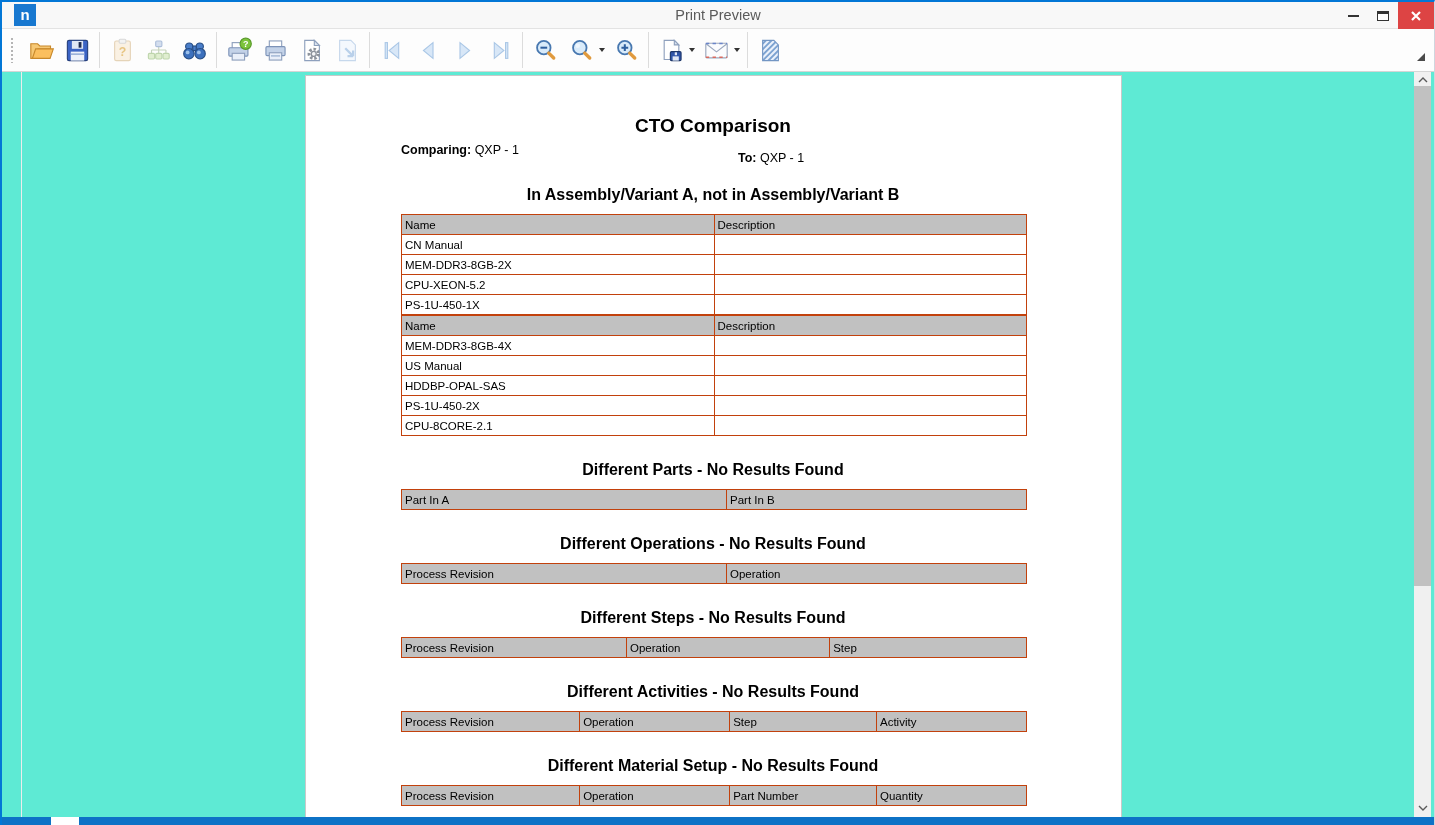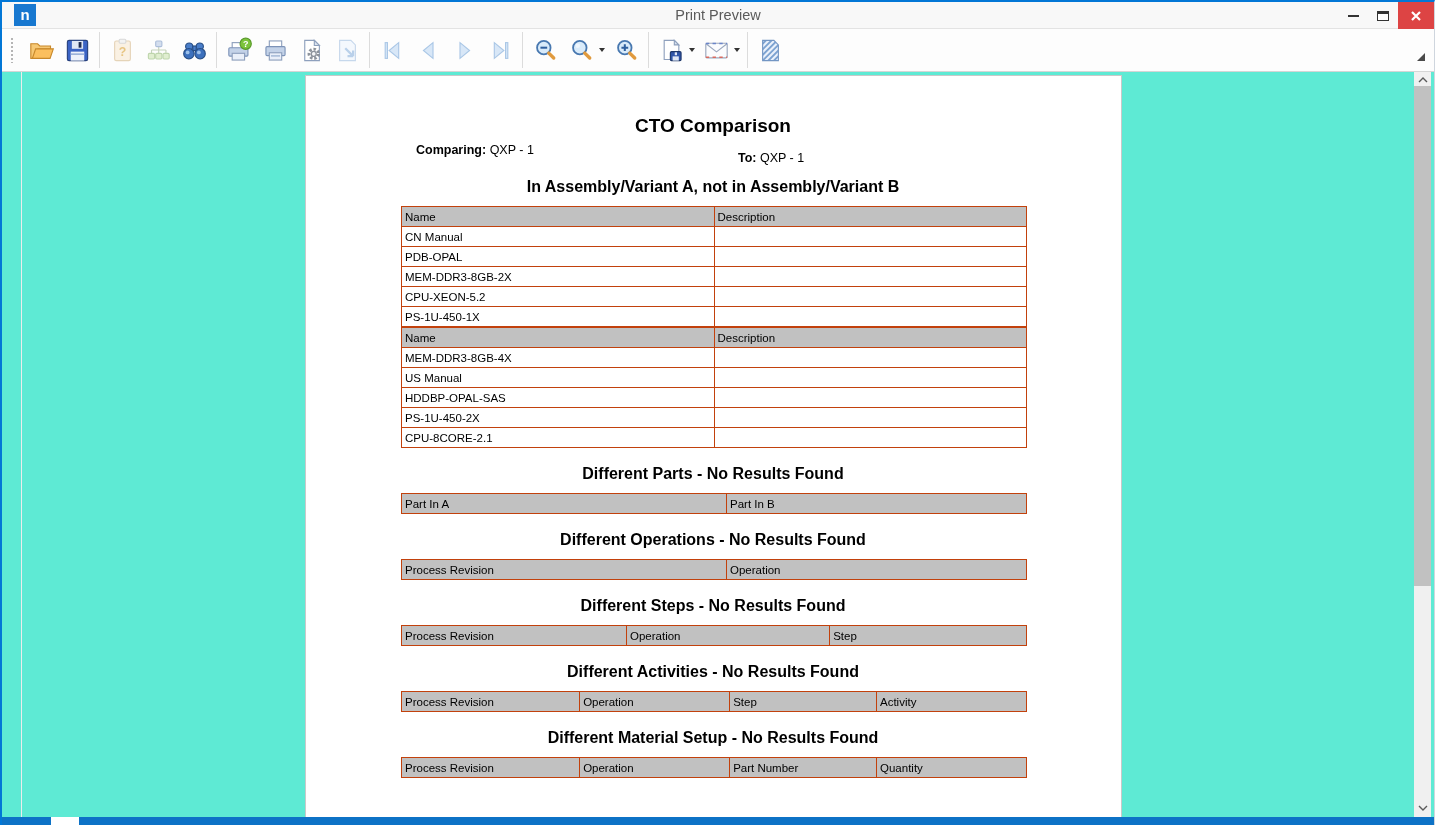--- a/index.html
+++ b/index.html
@@ -38,23 +38,23 @@
                  border-left:8px solid transparent; border-bottom:8px solid #4a4a4a; }
 
   
   .content{ position:relative; height:745px; background:#5eead4; overflow:hidden; }
   .panel-line{ position:absolute; left:19px; top:0; bottom:0; width:1px; background:#ececec; }
   .page{ position:absolute; left:303px; top:3px; width:817px; height:1000px;
          background:#fff; border:1px solid #c9c9c9; }
   .page-inner{ padding:38px 96px 0 95px; }
   .doc-title{ font-size:19px; font-weight:bold; color:#000; text-align:center; line-height:23px; }
   .compare-row{ position:relative; margin-top:6px; height:18px; font-size:12.5px; color:#000; }
-  .compare-left{ position:absolute; left:15px; top:0; }
+  .compare-left{ position:absolute; left:0; top:0; }
   .compare-right{ position:absolute; left:54%; top:8px; }
-  .section-heading{ font-size:16px; font-weight:bold; text-align:center; line-height:20px; margin:16px 0 9px; }
+  .section-heading{ font-size:16px; font-weight:bold; text-align:center; line-height:20px; margin:24px 0 9px; }
   table.rpt{ width:626px; border-collapse:collapse; table-layout:fixed; }
   table.rpt th, table.rpt td{ border:1px solid #c2410c; height:20px; font-size:11.5px; font-weight:normal;
         text-align:left; padding:0 2px 0 3px; overflow:hidden; white-space:nowrap; color:#000; }
   table.rpt th{ background:#c1c1c1; }
   table.rpt td{ background:#fff; }
 
   
   .vscroll{ position:absolute; right:3px; top:0; bottom:0; width:17px; background:#f0f0f0; }
   .vs-arrow{ position:absolute; left:0; width:17px; height:15px; display:flex; align-items:center; justify-content:center; }
   .vs-arrow.up{ top:0; } .vs-arrow.down{ bottom:2px; }
@@ -291,24 +291,20 @@
                     <th>Name</th>
                     <th>Description</th>
                   </tr>
                 </thead>
                 <tbody>
                   <tr>
                     <td>CN Manual</td>
                     <td></td>
                   </tr>
                   <tr>
-                    <td>PDB-OPAL</td>
-                    <td></td>
-                  </tr>
-                  <tr>
                     <td>MEM-DDR3-8GB-2X</td>
                     <td></td>
                   </tr>
                   <tr>
                     <td>CPU-XEON-5.2</td>
                     <td></td>
                   </tr>
                   <tr>
                     <td>PS-1U-450-1X</td>
                     <td></td>

